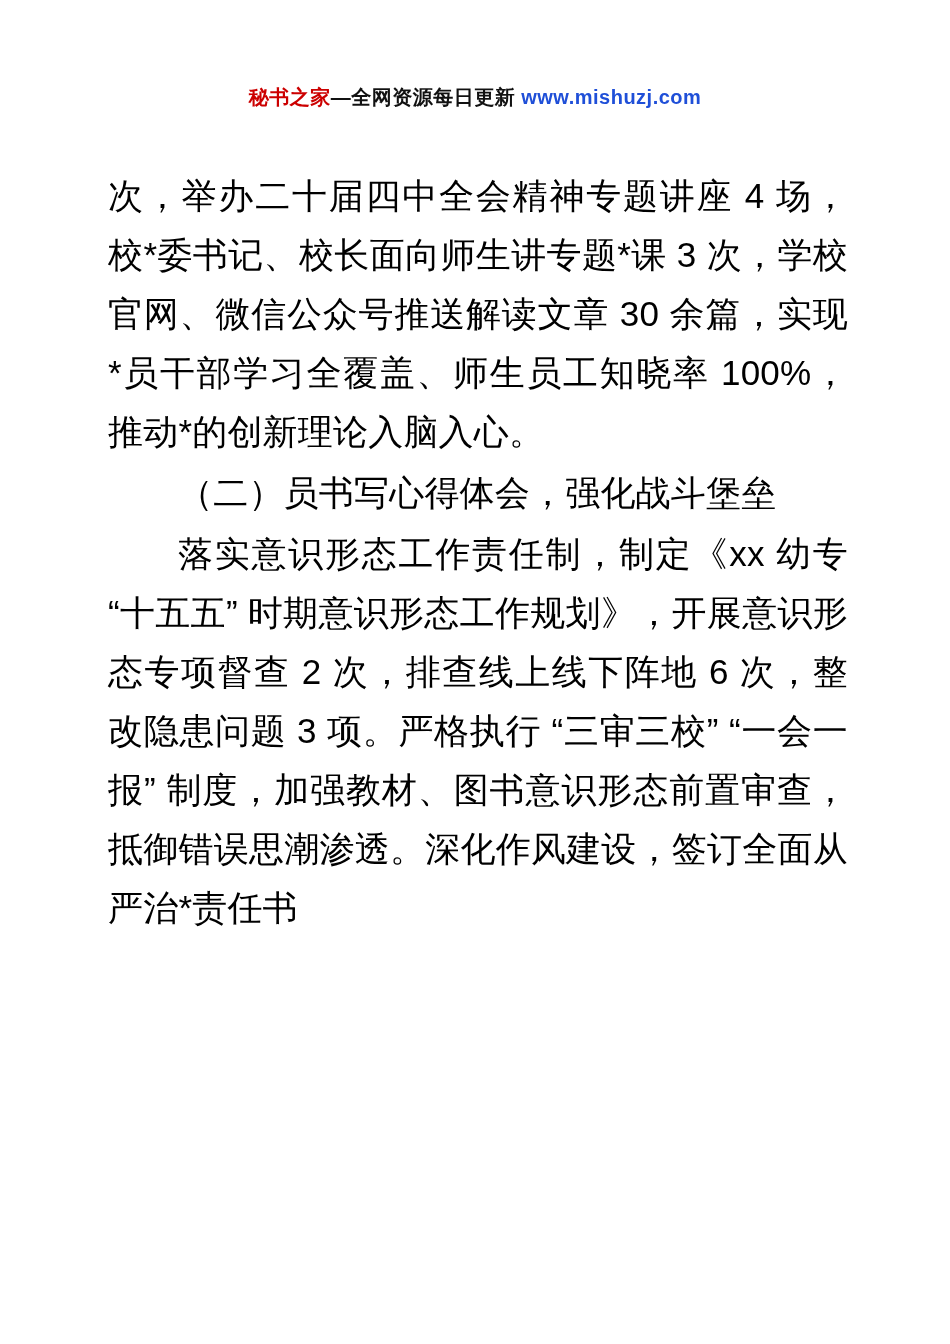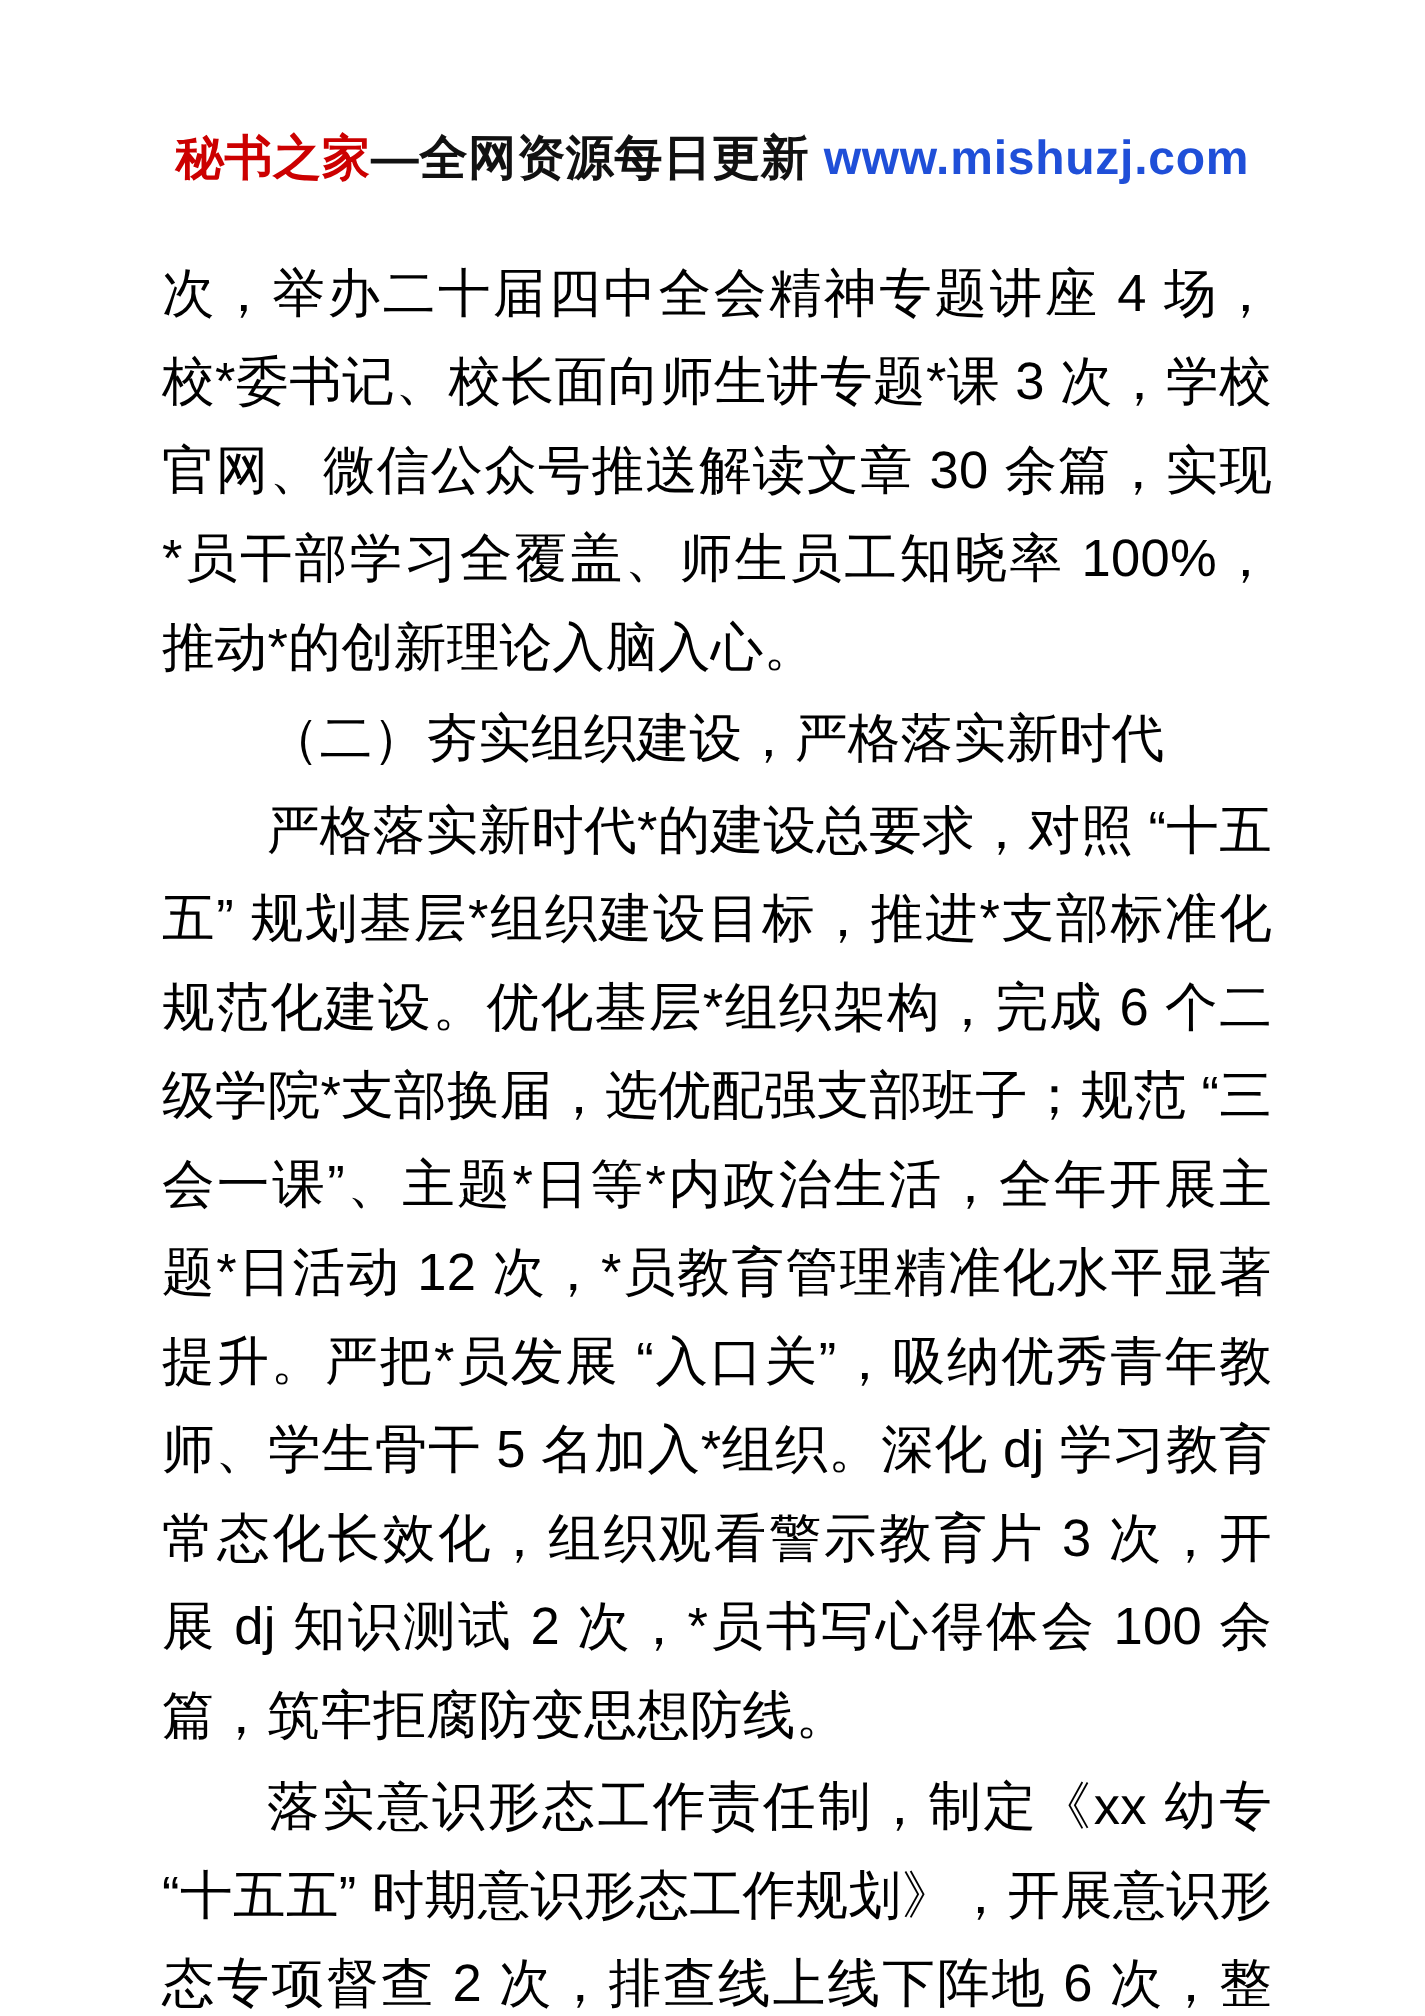--- a/index.html
+++ b/index.html
@@ -21,21 +21,21 @@
     height: 1344px;
     box-sizing: border-box;
     padding: 0;
   }
   .header-banner {
     position: absolute;
     top: 84px;
     left: 0;
     width: 950px;
     text-align: center;
-    font-size: 32px;
+    font-size: 20px;
     font-weight: bold;
     letter-spacing: 0.5px;
     white-space: nowrap;
   }
   .brand-red {
     color: #cc0000;
   }
   .brand-black {
     color: #111111;
   }
@@ -69,22 +69,21 @@
 
   <div class="header-banner">
     <span class="brand-red">秘书之家</span><span class="brand-black">—全网资源每日更新</span>
     <span class="brand-link">www.mishuzj.com</span>
   </div>
 
   <div class="content">
 
     <p class="para">次，举办二十届四中全会精神专题讲座 4 场，校*委书记、校长面向师生讲专题*课 3 次，学校官网、微信公众号推送解读文章 30 余篇，实现*员干部学习全覆盖、师生员工知晓率 100%，推动*的创新理论入脑入心。</p>
 
-    <p class="para indent">（二）夯实组织建设，严格落实新时代</p>
+    <p class="para indent">（二）员书写心得体会，强化战斗堡垒</p>
 
-    <p class="para indent">严格落实新时代*的建设总要求，对照 “十五五” 规划基层*组织建设目标，推进*支部标准化规范化建设。优化基层*组织架构，完成 6 个二级学院*支部换届，选优配强支部班子；规范 “三会一课”、主题*日等*内政治生活，全年开展主题*日活动 12 次，*员教育管理精准化水平显著提升。严把*员发展 “入口关”，吸纳优秀青年教师、学生骨干 5 名加入*组织。深化 dj 学习教育常态化长效化，组织观看警示教育片 3 次，开展 dj 知识测试 2 次，*员书写心得体会 100 余篇，筑牢拒腐防变思想防线。</p>
 
 
     <p class="para indent">落实意识形态工作责任制，制定《xx 幼专 “十五五” 时期意识形态工作规划》，开展意识形态专项督查 2 次，排查线上线下阵地 6 次，整改隐患问题 3 项。严格执行 “三审三校” “一会一报” 制度，加强教材、图书意识形态前置审查，抵御错误思潮渗透。深化作风建设，签订全面从严治*责任书</p>
 
   </div>
 
 </div>
 
 </body></html>

